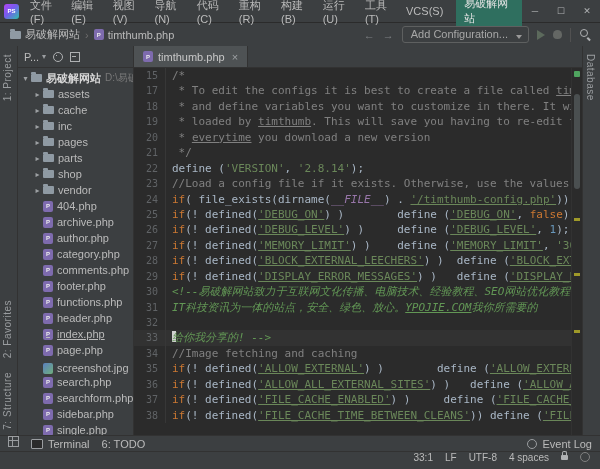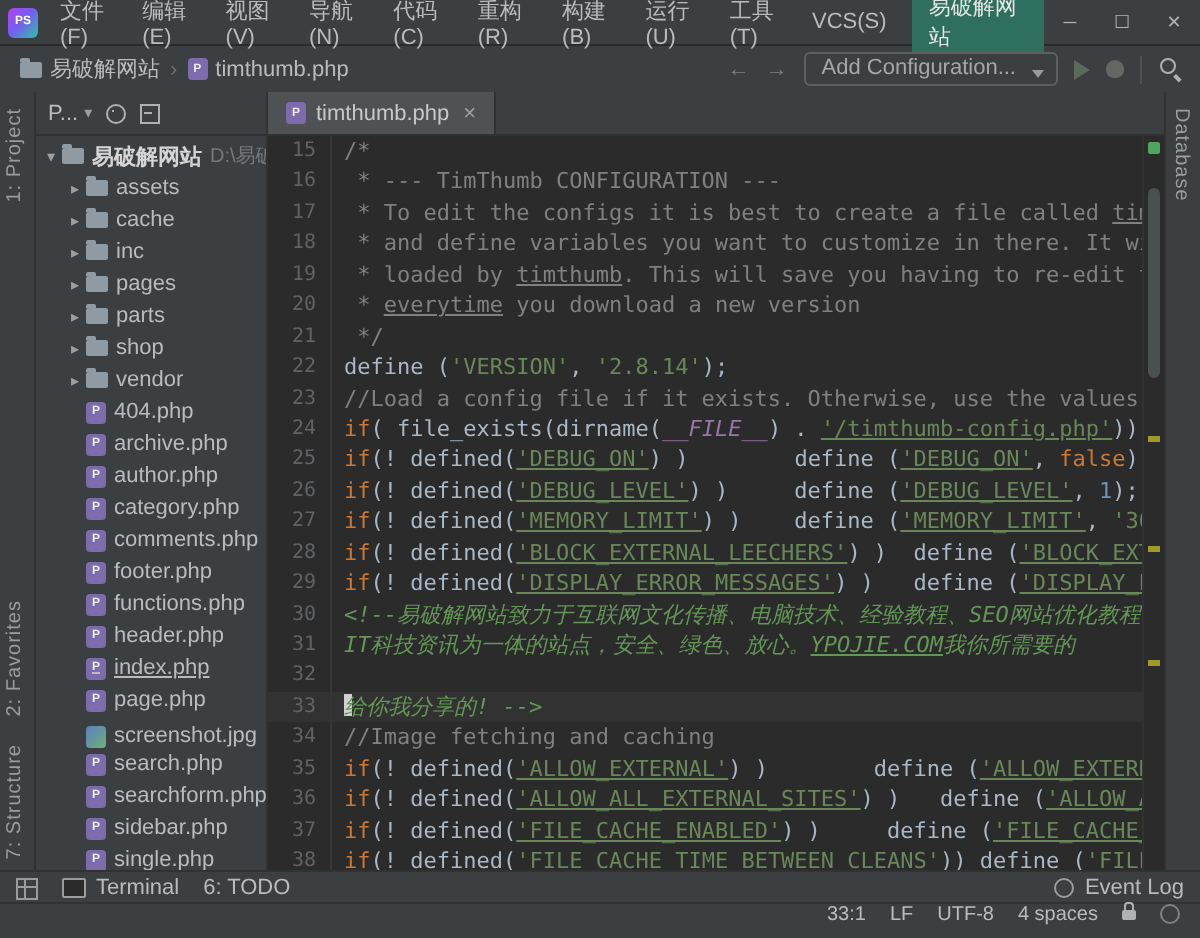--- a/index.html
+++ b/index.html
@@ -82,21 +82,21 @@
   .tk-s{color:#6A8759;} .tk-su{color:#6A8759;text-decoration:underline;}
   .tk-n{color:#6897BB;} .tk-mc{color:#9876AA;font-style:italic;}
   .tk-hc{color:#629755;font-style:italic;}
   .tk-hl{color:#629755;font-style:italic;text-decoration:underline;}
   .scrollbar{position:absolute;right:0;top:0;bottom:0;width:10px;background:#2B2B2B;border-left:1px solid #323232;}
   .inspect-ok{position:absolute;right:2px;top:3px;width:6px;height:6px;background:#4FA45F;border-radius:1px;}
   .sb-thumb{position:absolute;right:2px;top:26px;width:6px;height:95px;background:#565C5E;border-radius:3px;opacity:.75;}
   .stripe-mark{position:absolute;right:2px;width:6px;height:3px;background:#BBB529;opacity:.8;}
 
   
-  .bottombar{position:absolute;left:0;right:0;bottom:17px;height:16px;display:flex;align-items:center;gap:12px;
+  .bottombar{position:absolute;left:0;right:0;bottom:17px;height:16px;display:flex;gap:12px;
              padding:0 8px;border-top:1px solid #323232;background:#3C3F41;}
   .bb-item{display:flex;align-items:center;gap:5px;color:#BBBBBB;}
   .bb-right{margin-left:auto;}
   .grid-sq{width:9px;height:9px;border:1px solid #9A9DA0;position:relative;}
   .grid-sq::before{content:'';position:absolute;left:0;right:0;top:3px;height:1px;background:#9A9DA0;}
   .grid-sq::after{content:'';position:absolute;top:0;bottom:0;left:3px;width:1px;background:#9A9DA0;}
   .term-sq{width:10px;height:8px;border:1px solid #9A9DA0;border-radius:1px;background:#2B2B2B;}
   .bell-dot{width:8px;height:8px;border:1px solid #9A9DA0;border-radius:50%;}
   .statusbar{position:absolute;left:0;right:0;bottom:0;height:17px;display:flex;align-items:flex-start;justify-content:flex-end;
              gap:12px;padding:0 10px;background:#3C3F41;border-top:1px solid #323232;font-size:10px;color:#BBBBBB;}
@@ -295,21 +295,20 @@
       <div class="tabbar">
         <div class="tab">
           <span class="php-file-icon">P</span>
           <span>timthumb.php</span>
           <span class="close">×</span>
         </div>
       </div>
       <div class="editor">
         <div class="code-area">
             <div class="cl"><span class="ln">15</span><span class="lt"><span class="tk-c">/*</span></span></div>
-            <div class="cl"><span class="ln">16</span><span class="lt"><span class="tk-c"> * --- TimThumb CONFIGURATION ---</span></span></div>
             <div class="cl"><span class="ln">17</span><span class="lt"><span class="tk-c"> * To edit the configs it is best to create a file called </span><span class="tk-cu">timthumb-config</span></span></div>
             <div class="cl"><span class="ln">18</span><span class="lt"><span class="tk-c"> * and define variables you want to customize in there. It will automatically be</span></span></div>
             <div class="cl"><span class="ln">19</span><span class="lt"><span class="tk-c"> * loaded by </span><span class="tk-cu">timthumb</span><span class="tk-c">. This will save you having to re-edit these variables</span></span></div>
             <div class="cl"><span class="ln">20</span><span class="lt"><span class="tk-c"> * </span><span class="tk-cu">everytime</span><span class="tk-c"> you download a new version</span></span></div>
             <div class="cl"><span class="ln">21</span><span class="lt"><span class="tk-c"> */</span></span></div>
             <div class="cl"><span class="ln">22</span><span class="lt"><span class="tk-p">define (</span><span class="tk-s">'VERSION'</span><span class="tk-p">, </span><span class="tk-s">'2.8.14'</span><span class="tk-p">);</span></span></div>
             <div class="cl"><span class="ln">23</span><span class="lt"><span class="tk-c">//Load a config file if it exists. Otherwise, use the values below</span></span></div>
             <div class="cl"><span class="ln">24</span><span class="lt"><span class="tk-k">if</span><span class="tk-p">( file_exists(dirname(</span><span class="tk-mc">__FILE__</span><span class="tk-p">) . </span><span class="tk-su">'/timthumb-config.php'</span><span class="tk-p">))    </span></span></div>
             <div class="cl"><span class="ln">25</span><span class="lt"><span class="tk-k">if</span><span class="tk-p">(! defined(</span><span class="tk-su">'DEBUG_ON'</span><span class="tk-p">) )        define (</span><span class="tk-su">'DEBUG_ON'</span><span class="tk-p">, </span><span class="tk-k">false</span><span class="tk-p">);</span></span></div>
             <div class="cl"><span class="ln">26</span><span class="lt"><span class="tk-k">if</span><span class="tk-p">(! defined(</span><span class="tk-su">'DEBUG_LEVEL'</span><span class="tk-p">) )     define (</span><span class="tk-su">'DEBUG_LEVEL'</span><span class="tk-p">, </span><span class="tk-n">1</span><span class="tk-p">);</span></span></div>

